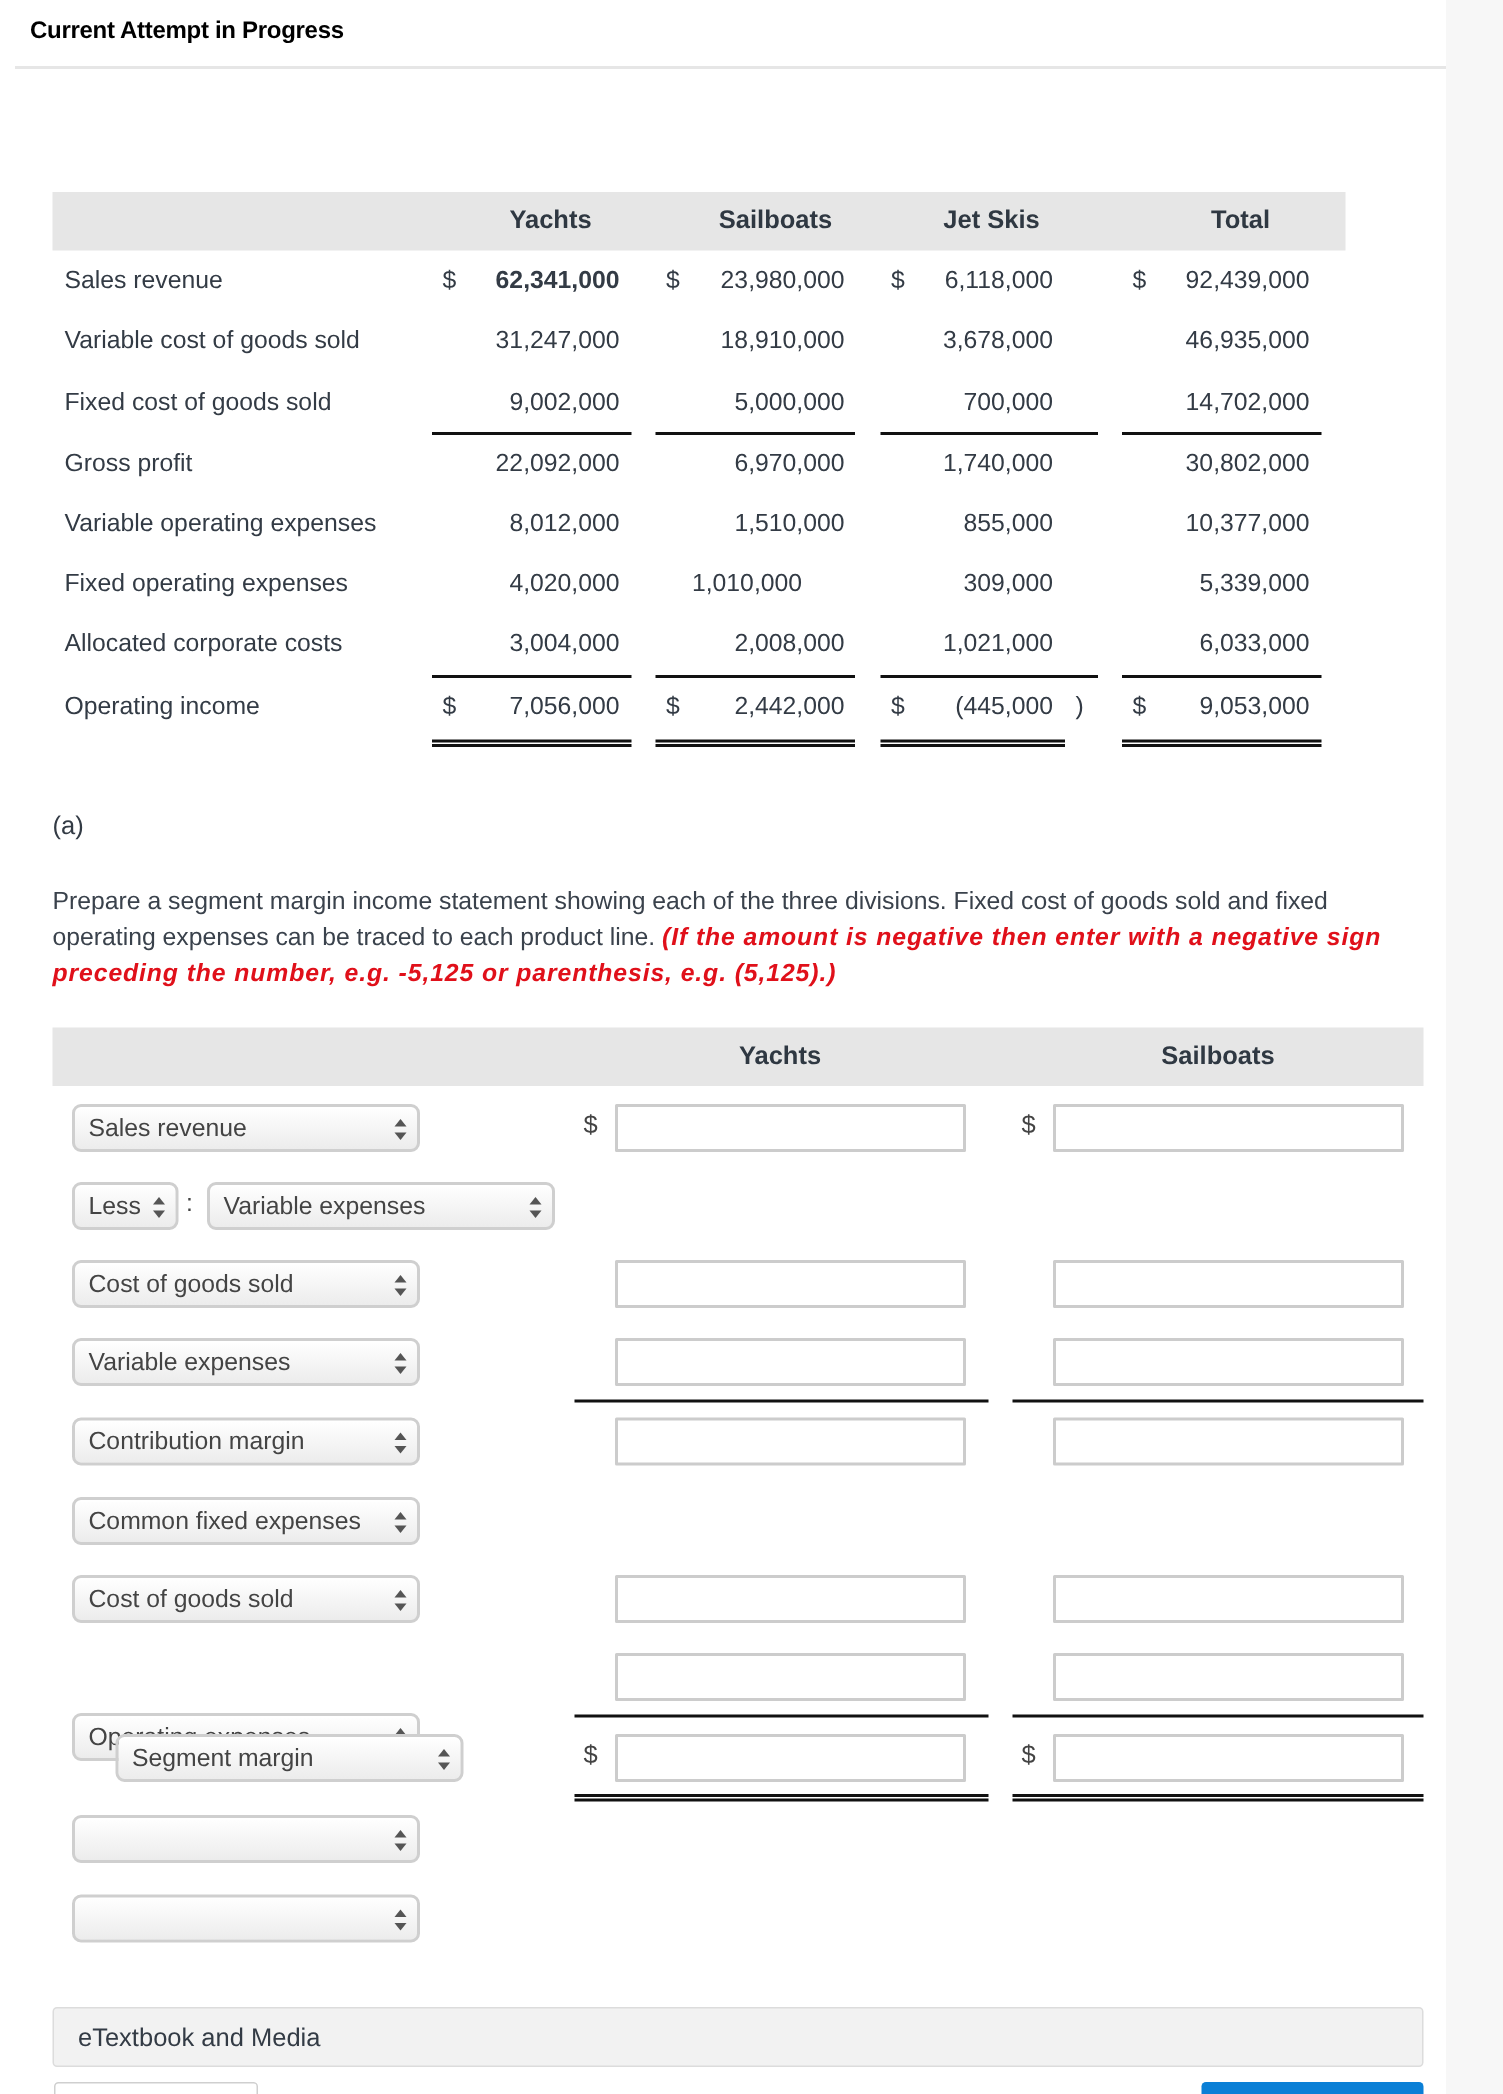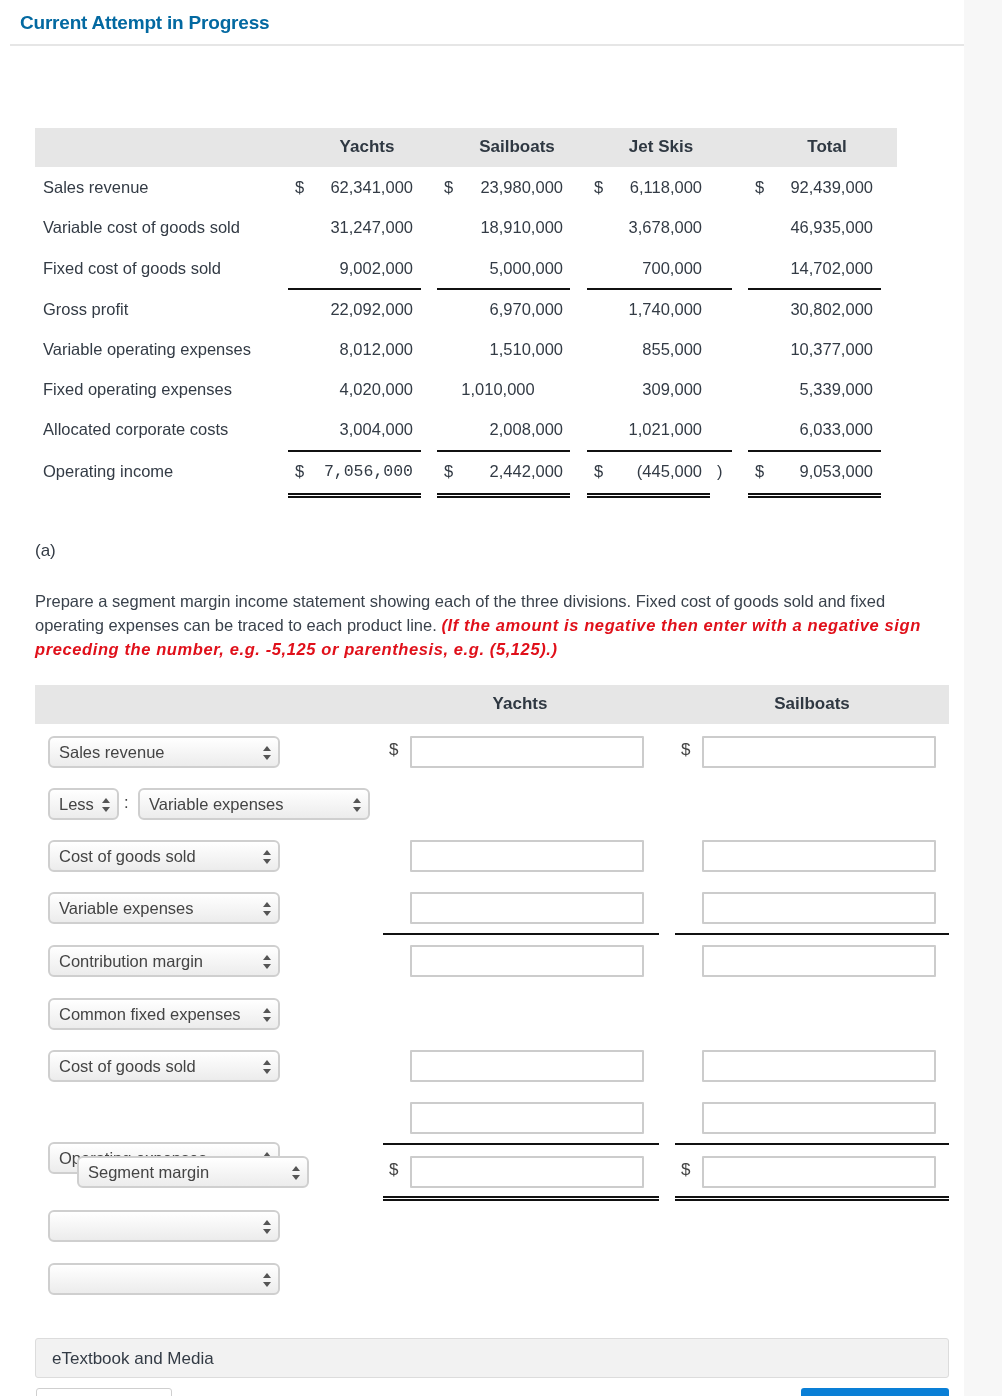--- a/index.html
+++ b/index.html
@@ -10,21 +10,21 @@
     font-family: "Liberation Sans", sans-serif;
     color: #333b45;
     position: relative;
   }
   .content {
     position: absolute; left: 0; top: 0; width: 964px; height: 1396px;
     background: #ffffff;
   }
   .attempt-title {
     position: absolute; left: 20px; top: 12px;
-    font-size: 19px; font-weight: bold; color: #0369a1;
+    font-size: 16px; font-weight: bold; color: #000000;
     letter-spacing: -0.2px;
   }
   .attempt-rule {
     position: absolute; left: 10px; top: 44px; width: 954px; height: 2px; background: #e6e6e6;
   }
   .intro {
     position: absolute; left: 35px; top: 56px; width: 910px;
     font-size: 16.5px; line-height: 24px; color: #3a424c;
   }
 
@@ -111,21 +111,21 @@
     <div class="inc-head">
       <div class="h" style="left:262px;width:140px;">Yachts</div>
       <div class="h" style="left:412px;width:140px;">Sailboats</div>
       <div class="h" style="left:556px;width:140px;">Jet Skis</div>
       <div class="h" style="left:722px;width:140px;">Total</div>
     </div>
     <div id="inc-rows">
         <div class="inc-row" style="top: 40px;">
           <div class="lbl">Sales revenue</div>
           <div class="dollar" style="left: 260px;">$</div>
-          <div class="val" style="left: 248px; width: 130px;">62,341,000</div>
+          <div class="val" style="left: 248px; width: 130px; font-weight: bold;">62,341,000</div>
           <div class="dollar" style="left: 409px;">$</div>
           <div class="val" style="left: 398px; width: 130px;">23,980,000</div>
           <div class="dollar" style="left: 559px;">$</div>
           <div class="val" style="left: 537px; width: 130px;">6,118,000</div>
           <div class="dollar" style="left: 720px;">$</div>
           <div class="val" style="left: 708px; width: 130px;">92,439,000</div>
         </div>
         <div class="inc-row" style="top: 80px;">
           <div class="lbl">Variable cost of goods sold</div>
           <div class="val" style="left: 248px; width: 130px;">31,247,000</div>
@@ -164,21 +164,21 @@
         <div class="inc-row" style="top: 282px;">
           <div class="lbl">Allocated corporate costs</div>
           <div class="val" style="left: 248px; width: 130px;">3,004,000</div>
           <div class="val" style="left: 398px; width: 130px;">2,008,000</div>
           <div class="val" style="left: 537px; width: 130px;">1,021,000</div>
           <div class="val" style="left: 708px; width: 130px;">6,033,000</div>
         </div>
         <div class="inc-row" style="top: 324px;">
           <div class="lbl">Operating income</div>
           <div class="dollar" style="left: 260px;">$</div>
-          <div class="val" style="left: 248px; width: 130px; font-family: Liberation Mono, monospace;">7,056,000</div>
+          <div class="val" style="left: 248px; width: 130px;">7,056,000</div>
           <div class="dollar" style="left: 409px;">$</div>
           <div class="val" style="left: 398px; width: 130px;">2,442,000</div>
           <div class="dollar" style="left: 559px;">$</div>
           <div class="val" style="left: 537px; width: 130px;">(445,000</div>
           <div class="dollar" style="left: 720px;">$</div>
           <div class="val" style="left: 708px; width: 130px;">9,053,000</div>
           <div class="paren" style="left: 682px;">)</div>
         </div>
         <div class="rule" style="top: 160px; left: 253px; width: 133px;"></div>
         <div class="rule" style="top: 160px; left: 402px; width: 133px;"></div>

